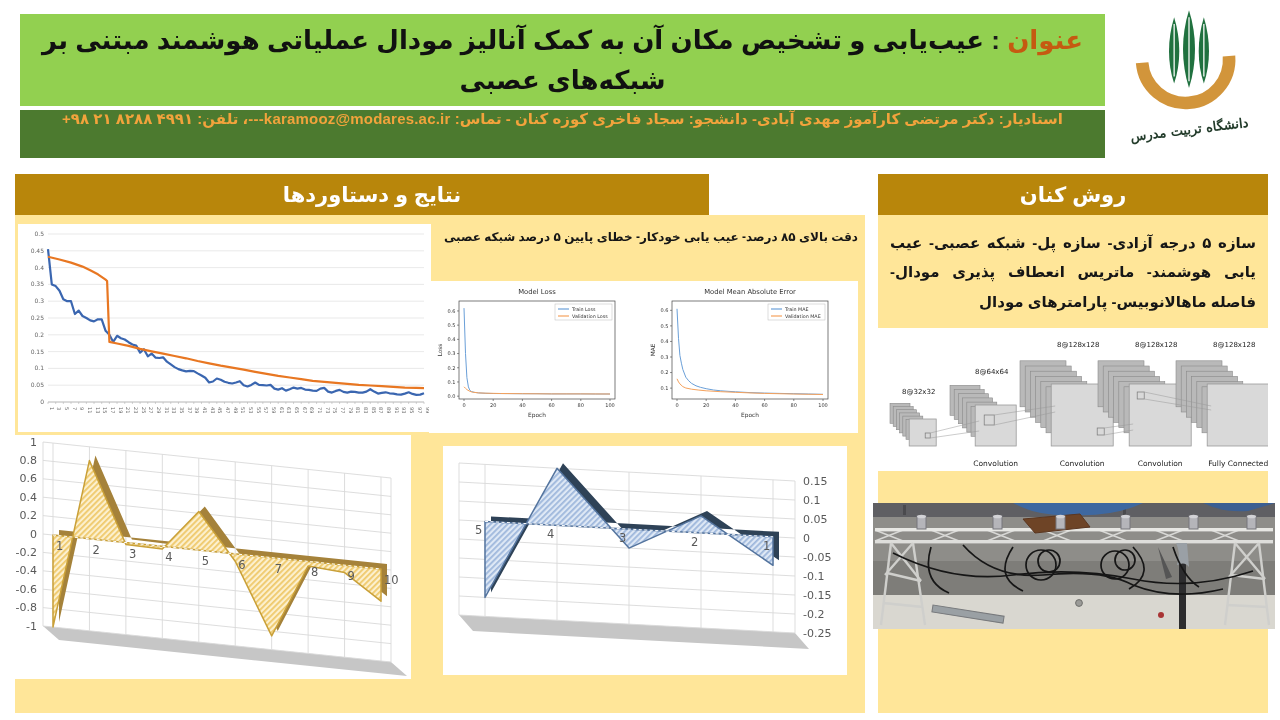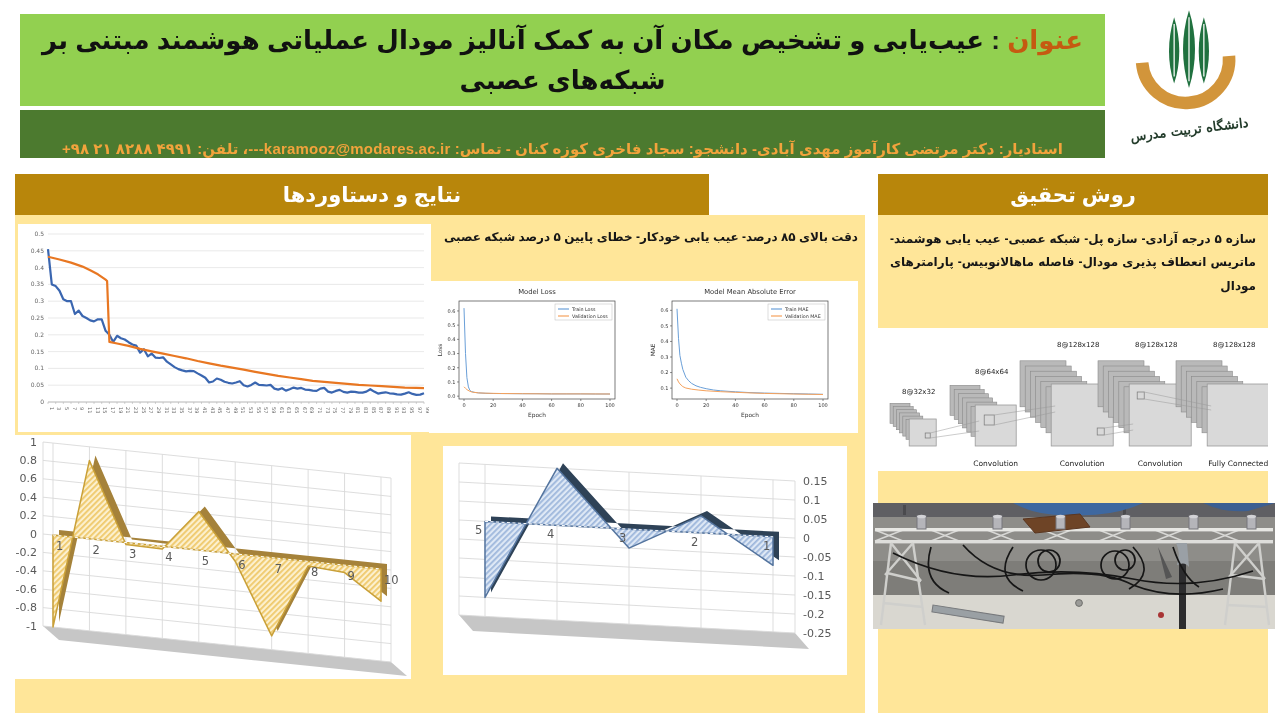--- a/index.html
+++ b/index.html
@@ -1,31 +1,31 @@
 <!DOCTYPE html>
 <html lang="fa"><head>
 <meta charset="utf-8">
 <style>
   html,body{margin:0;padding:0;background:#fff;}
   #poster{position:relative;width:1280px;height:720px;background:#fff;overflow:hidden;
           font-family:"Liberation Sans","DejaVu Sans",sans-serif;}
   .abs{position:absolute;box-sizing:border-box;}
   .title-box{left:20px;top:14px;width:1085px;height:92px;display:flex;align-items:center;justify-content:center;padding:0 8px;text-align:center;}
   .title-line{direction:rtl;font-weight:bold;font-size:26px;line-height:1.55;}
-  .contact-bar{left:20px;top:110px;width:1085px;height:48px;display:flex;align-items:flex-end;justify-content:center;}
+  .contact-bar{left:20px;top:110px;width:1085px;height:48px;display:flex;align-items:flex-start;justify-content:center;}
   .contact-bar span{direction:rtl;font-size:15px;font-weight:bold;letter-spacing:.2px;}
   .logo-box{left:1108px;top:8px;width:162px;height:158px;display:flex;flex-direction:column;align-items:center;}
   .logo-name{font-family:"DejaVu Serif","Liberation Serif",serif;font-size:13px;font-weight:bold;
              transform:rotate(-7deg);margin-top:-14px;white-space:nowrap;}
   .panel-header{height:41px;display:flex;align-items:center;justify-content:center;color:#fff;font-weight:bold;font-size:21px;}
   .panel-body{background:#FFE699;}
   .chartbox{background:#fff;}
   .note,.keywords{direction:rtl;text-align:justify;font-weight:bold;color:#161616;}
   .note{font-size:12px;line-height:1.75;}
-  .keywords{font-size:12px;line-height:1.95;}
+  .keywords{font-size:15px;line-height:1.95;}
   svg{display:block;}
 </style>
 </head>
 <body>
 
 <div id="poster">
 
   <div class="abs title-box" style="background:#92D050;">
     <div class="title-line"><span style="color:#C55A11;">عنوان</span><span style="color:#1c1c1c;"> : </span><span style="color:#111;">عیب‌یابی و تشخیص مکان آن به کمک آنالیز مودال عملیاتی هوشمند مبتنی بر شبکه‌های عصبی</span></div>
   </div>
@@ -361,21 +361,21 @@
         <line x1="42" y1="75.39285714285714" x2="330" y2="90.82142857142857" stroke="#fff" stroke-width="1" stroke-dasharray="3 2.5"></line>
         <text x="32" y="88.39285714285714" font-size="11.5" fill="#595959" text-anchor="start" font-family="&quot;DejaVu Sans&quot;,sans-serif">5</text>
         <text x="104" y="92.25" font-size="11.5" fill="#595959" text-anchor="start" font-family="&quot;DejaVu Sans&quot;,sans-serif">4</text>
         <text x="176" y="96.10714285714286" font-size="11.5" fill="#595959" text-anchor="start" font-family="&quot;DejaVu Sans&quot;,sans-serif">3</text>
         <text x="248" y="99.96428571428571" font-size="11.5" fill="#595959" text-anchor="start" font-family="&quot;DejaVu Sans&quot;,sans-serif">2</text>
         <text x="320" y="103.82142857142857" font-size="11.5" fill="#595959" text-anchor="start" font-family="&quot;DejaVu Sans&quot;,sans-serif">1</text>
       </svg>
   </div>
 
   <div class="abs panel-header" style="left:878px;top:174px;width:390px;background:#B8860B;">
-    <span>روش تحقیق</span>
+    <span>روش کنان</span>
   </div>
   <div class="abs panel-body" style="left:878px;top:215px;width:390px;height:498px;"></div>
 
   <div class="abs keywords" style="left:890px;top:228px;width:366px;height:96px;">سازه ۵ درجه آزادی- سازه پل- شبکه عصبی- عیب یابی هوشمند- ماتریس انعطاف پذیری مودال- فاصله ماهالانوبیس- پارامترهای مودال</div>
 
   <div class="abs chartbox" style="left:878px;top:328px;width:390px;height:143px;">
     <svg id="cnn" width="390" height="143" viewBox="0 0 390 143">
         <rect x="12.0" y="75.3" width="20" height="20" fill="#b9b9b9" stroke="#8a8a8a" stroke-width="0.6"></rect>
         <rect x="15.2" y="78.5" width="20" height="20" fill="#b9b9b9" stroke="#8a8a8a" stroke-width="0.6"></rect>
         <rect x="18.4" y="81.7" width="20" height="20" fill="#b9b9b9" stroke="#8a8a8a" stroke-width="0.6"></rect>

